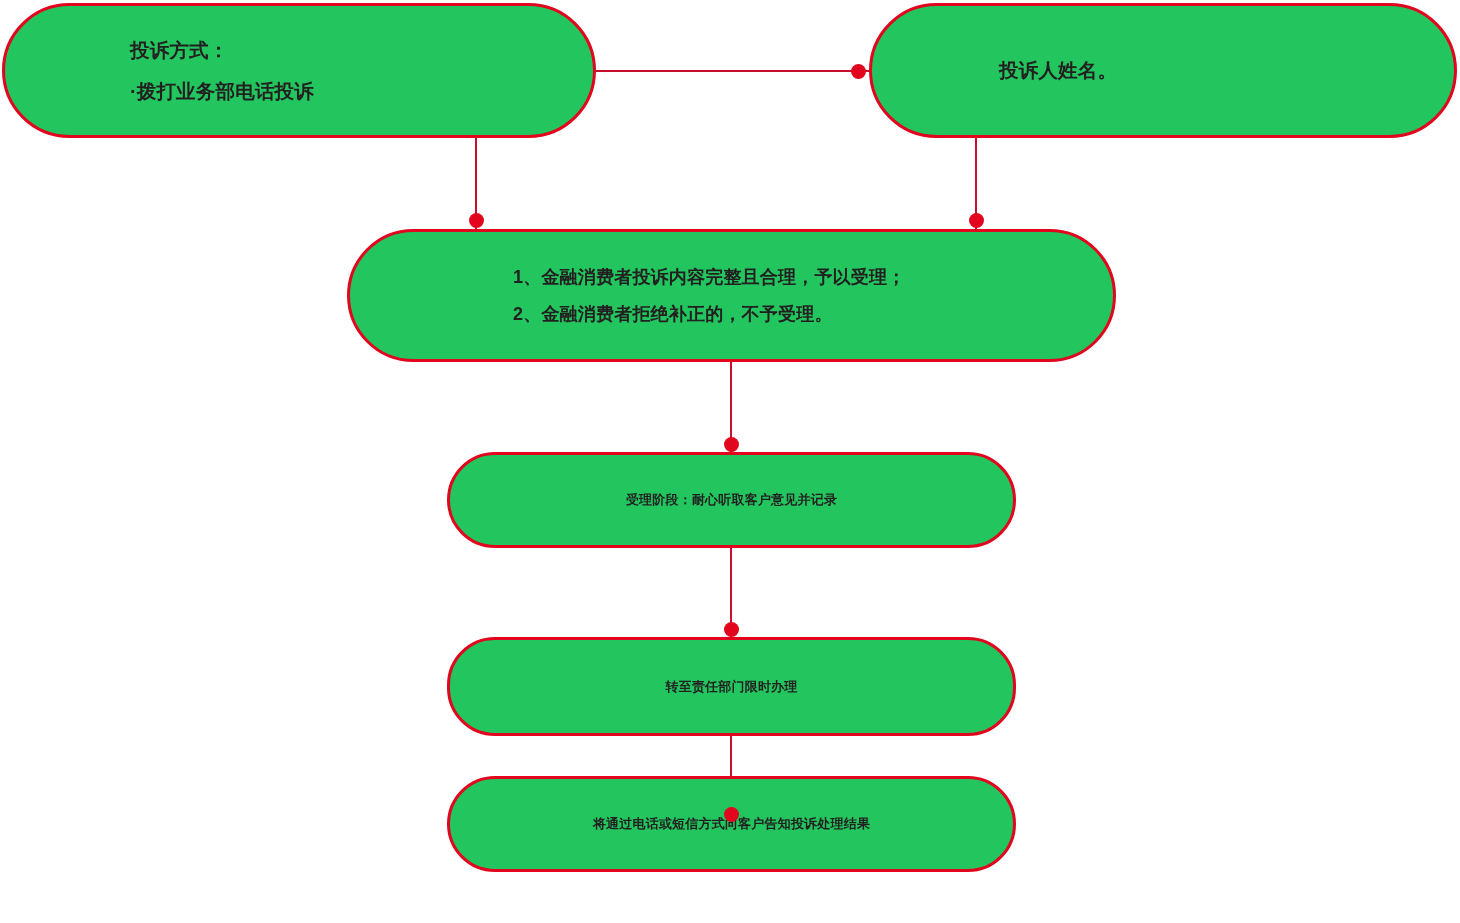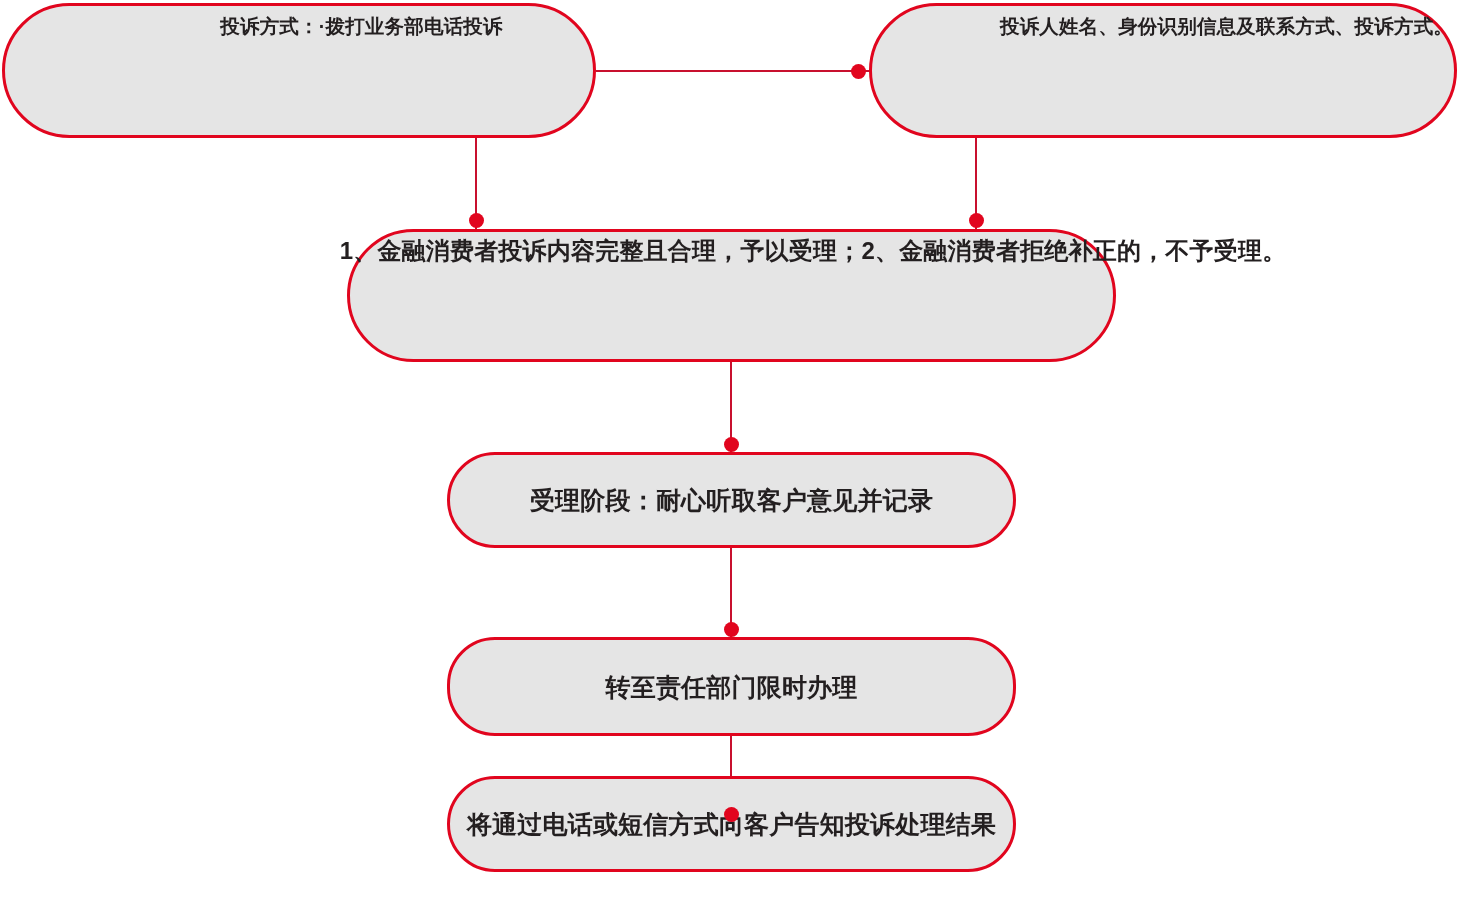--- a/index.html
+++ b/index.html
@@ -17,23 +17,23 @@
     height: 923px;
     background: #ffffff;
     overflow: hidden;
   }
 
   
   .node {
     position: absolute;
     box-sizing: border-box;
     border: 3px solid #e1051e;
-    background: #e5e5e5;
+    background: #22c55e;
     display: flex;
-    flex-direction: row;
+    flex-direction: column;
     justify-content: center;
     z-index: 3;
   }
   .node .line {
     color: #231f20;
     font-weight: bold;
     white-space: nowrap;
     letter-spacing: 0.2px;
   }
 
@@ -41,30 +41,30 @@
   .node.multiline {
     align-items: flex-start;
   }
   .node.multiline .line {
     font-size: 19.5px;
     line-height: 41px;
   }
 
   
   .node.listbox .line {
-    font-size: 24px;
+    font-size: 18px;
     line-height: 37px;
   }
 
   
   .node.single {
     align-items: center;
   }
   .node.single .line {
-    font-size: 25px;
+    font-size: 13px;
     line-height: 28px;
   }
 
   
   #box-complaint-methods {
     left: 2px;  top: 3px;
     width: 594px; height: 135px;
     border-radius: 68px;
     padding-left: 125px;
   }
@@ -158,22 +158,21 @@
 
   <div class="conn-v" id="conn-transfer-to-notify"></div>
   <div class="dot" id="dot-notify-top"></div>
 
   <div class="node multiline" id="box-complaint-methods">
     <div class="line">投诉方式：</div>
     <div class="line">·拨打业务部电话投诉</div>
   </div>
 
   <div class="node multiline" id="box-collect-content">
-    <div class="line">投诉人姓名、身份识别信息及联系方式、</div>
-    <div class="line">投诉方式。</div>
+    <div class="line">投诉人姓名。</div>
   </div>
 
   <div class="node multiline listbox" id="box-acceptance-rules">
     <div class="line">1、金融消费者投诉内容完整且合理，予以受理；</div>
     <div class="line">2、金融消费者拒绝补正的，不予受理。</div>
   </div>
 
   <div class="node single" id="box-acceptance-stage">
     <div class="line">受理阶段：耐心听取客户意见并记录</div>
   </div>

